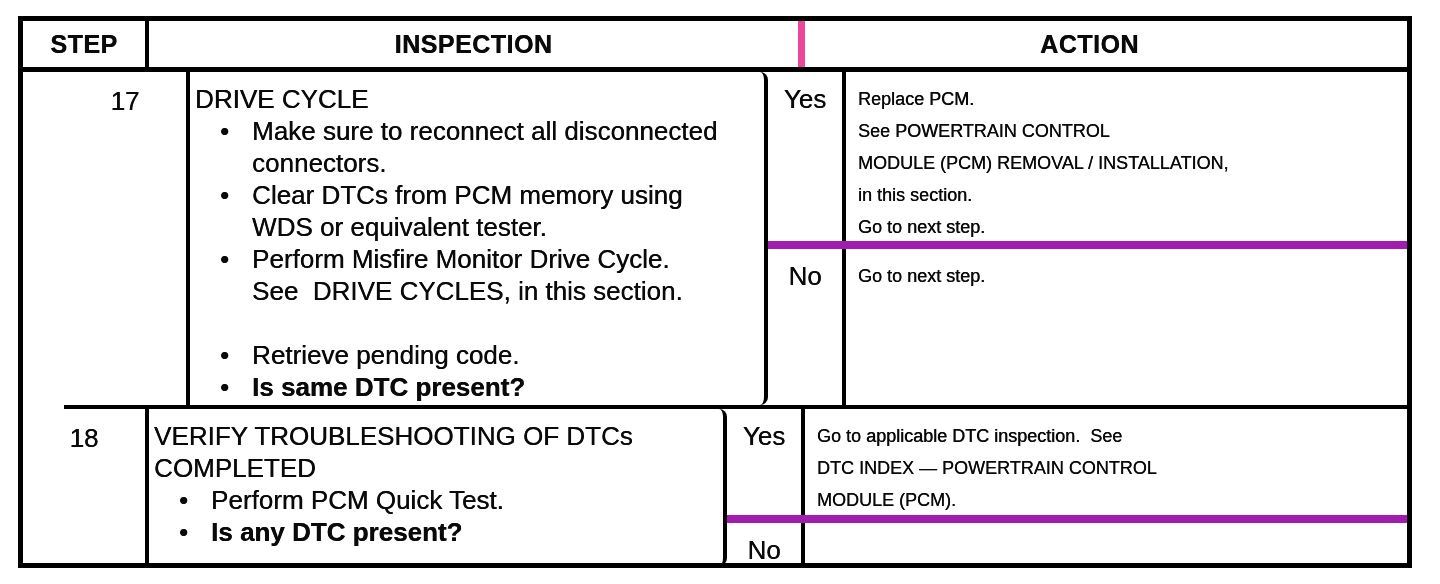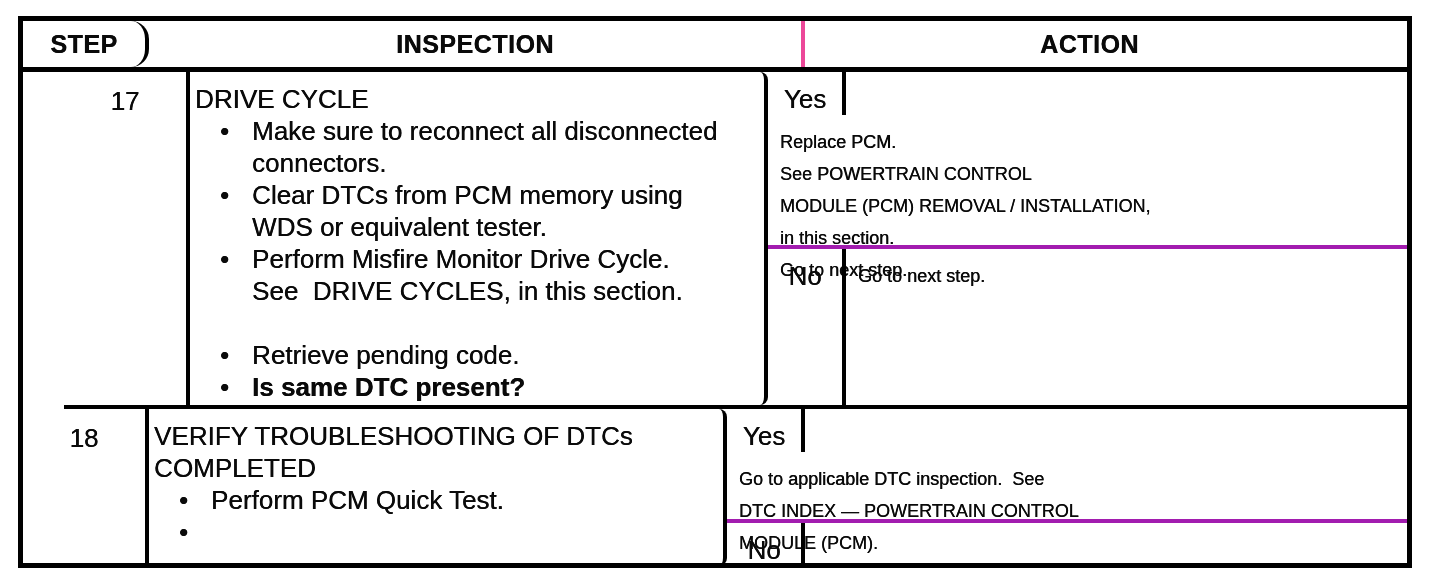--- a/index.html
+++ b/index.html
@@ -19,22 +19,22 @@
     background: #fff;
   }
 
   
   .txt { text-shadow: 0.35px 0 0 currentColor; }
 
   
   .row-header { flex: none; height: 51px; border-bottom: 5px solid #000; display: flex; }
   .hc { display: flex; align-items: center; justify-content: center;
         font-size: 25px; font-weight: bold; letter-spacing: 0.5px; }
-  .hc-step { width: 126px; border-right: 4px solid #000; border-radius: 18px; }
-  .hc-inspection { width: 656px; border-right: 4px solid #ec4899; }
+  .hc-step { width: 126px; border-right: 4px solid #000; }
+  .hc-inspection { width: 656px; border-right: 7px solid #ec4899; }
   .hc-action { flex: 1; padding-right: 33px; }
 
   
   .row-step { display: flex; }
   .row-step.r17 { flex: none; height: 337px; border-bottom: 4px solid #000; margin-left: 41px; }
   .row-step.r18 { flex: 1; }
 
   .c-step {
     flex: none; width: 126px; border-right: 4px solid #000;
     text-align: center; padding-top: 13px;
@@ -48,21 +48,21 @@
   .title { white-space: pre-wrap; }
   .bullets { margin-top: 0; }
   .bullet { display: flex; align-items: flex-start; }
   .bullet.gap-before { margin-top: 32px; }
   .dot { flex: none; width: 57px; padding-left: 25px; font-size: 26px; line-height: 32px; }
   .bullet-text { flex: 1; white-space: pre-wrap; }
   .bold { font-weight: bold; }
 
   .c-branches { flex: 1; display: flex; flex-direction: column; }
   .branch { display: flex; }
-  .branch.with-divider { border-bottom: 4px solid #a21caf; flex-direction: column; }
+  .branch.with-divider { border-bottom: 8px solid #a21caf; }
   .r17 .branch.b-yes { flex: none; height: 177px; }
   .r17 .branch.b-no  { flex: 1; }
   .r18 .branch.b-yes { flex: none; height: 114px; }
   .r18 .branch.b-no  { flex: 1; }
 
   .c-answer {
     flex: none; width: 78px; border-right: 4px solid #000;
     text-align: center; padding-top: 11px;
     font-size: 26px; line-height: 32px;
   }
@@ -138,20 +138,21 @@
       <div class="c-inspection">
         <div class="title txt">VERIFY TROUBLESHOOTING OF DTCs
 COMPLETED</div>
         <div class="bullets">
           <div class="bullet">
             <span class="dot txt">•</span>
             <span class="bullet-text txt">Perform PCM Quick Test.</span>
           </div>
           <div class="bullet">
             <span class="dot txt">•</span>
+            <span class="bullet-text bold txt">Is any DTC present?</span>
           </div>
         </div>
       </div>
 
       <div class="c-branches">
         <div class="branch b-yes with-divider">
           <div class="c-answer txt">Yes</div>
           <div class="c-action txt">Go to applicable DTC inspection.  See
 DTC INDEX — POWERTRAIN CONTROL
 MODULE (PCM).</div>

